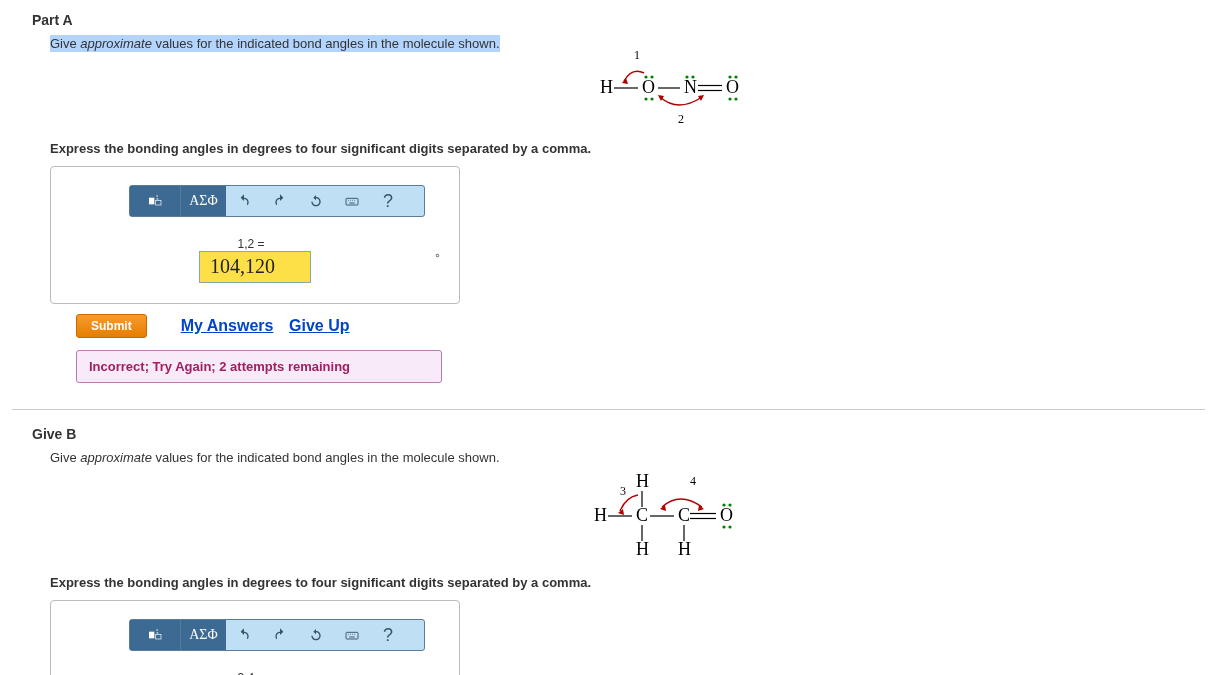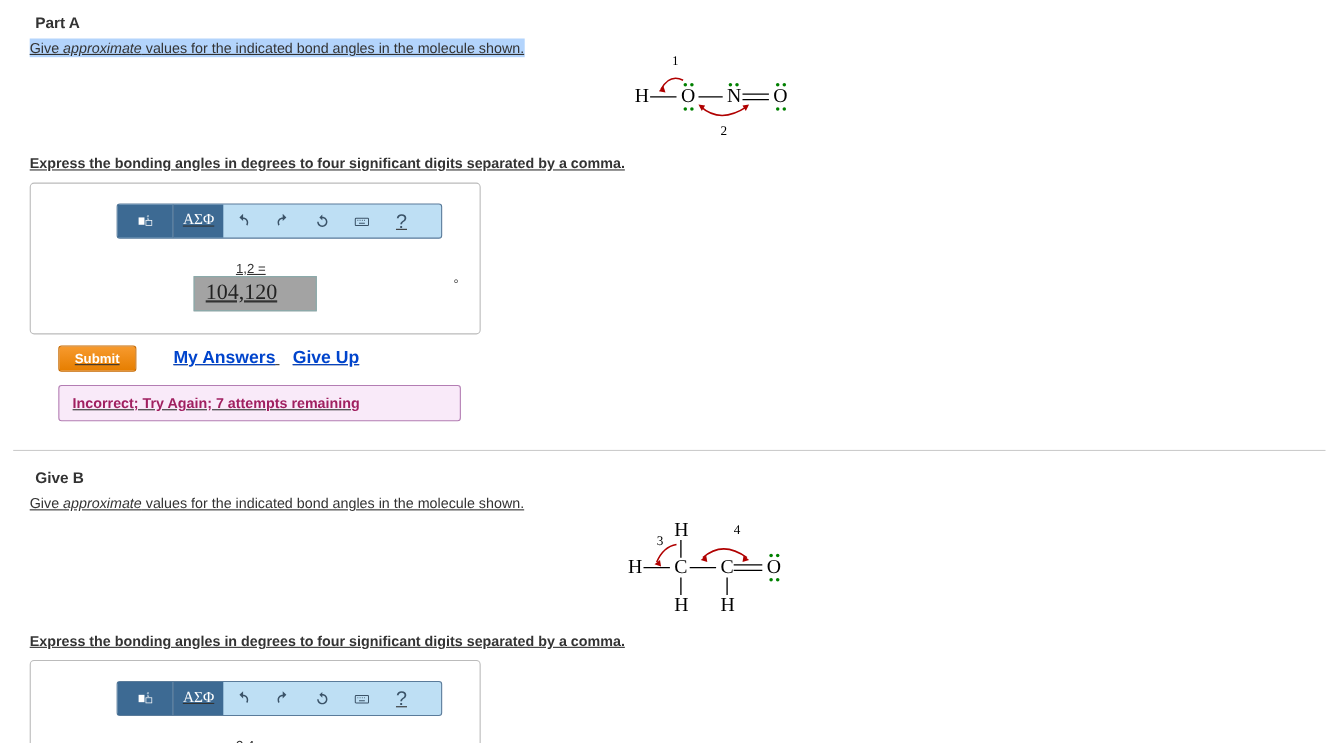--- a/index.html
+++ b/index.html
@@ -10,22 +10,21 @@
     padding: 8px 12px;
     background: #fff;
   }
   .part-title {
     font-weight: bold;
     font-size: 14px;
     margin: 4px 0 8px 0;
     padding-left: 20px;
   }
   .indent {
-    margin-left: 15px;
-    text-decoration: underline;
+    margin-left: 38px;
   }
   .instruction {
     font-size: 13px;
     margin: 2px 0 10px 0;
   }
   .instruction em {
     font-style: italic;
   }
   .highlighted {
     background: #b3d4fc;
@@ -91,21 +90,21 @@
     align-items: center;
     margin: 20px 0 2px 0;
     flex-direction: column;
   }
   .eq-label {
     font-size: 12px;
     margin-right: 8px;
   }
   .eq-input {
     border: 1px solid #8aa;
-    background: #a3a3a3;
+    background: #fde047;
     font-family: "Times New Roman", serif;
     font-size: 20px;
     padding: 3px 10px;
     min-width: 90px;
     min-height: 24px;
     display: inline-block;
     color: #222;
   }
   .eq-input.empty {
     min-width: 90px;
@@ -307,21 +306,21 @@
   </div>
 
   <div class="submit-row">
     <button class="submit-btn">Submit</button>
     <span>
       <a class="link">My Answers</a>
       <a class="link">Give Up</a>
     </span>
   </div>
 
-  <div class="feedback">Incorrect; Try Again; 7 attempts remaining</div>
+  <div class="feedback">Incorrect; Try Again; 2 attempts remaining</div>
 </div>
 
 <hr class="part-sep">
 
 <div class="part-title">Give B</div>
 <div class="indent">
   <div class="instruction">
     <span>Give </span><em>approximate</em><span> values for the indicated bond angles in the molecule shown.</span>
   </div>
 

